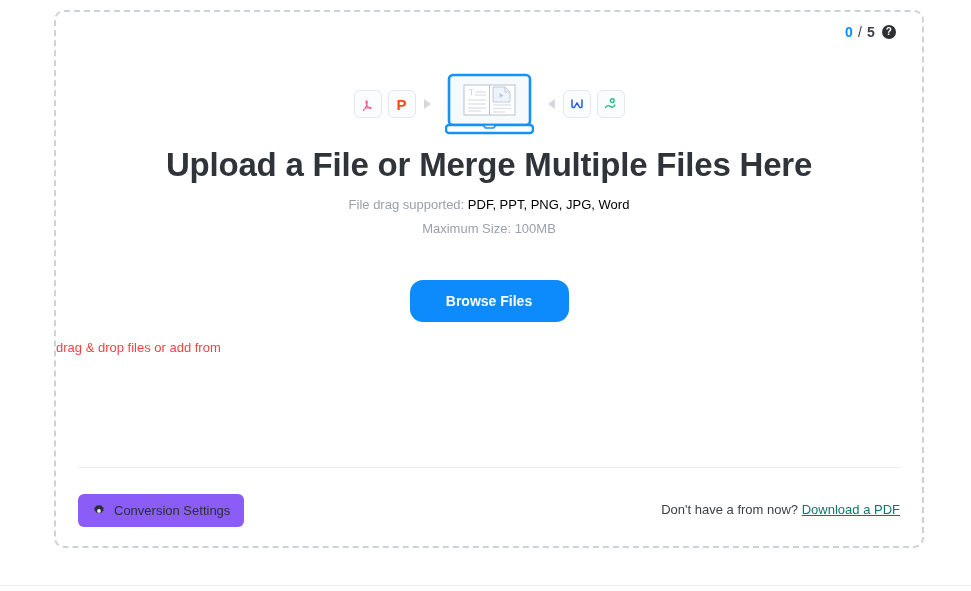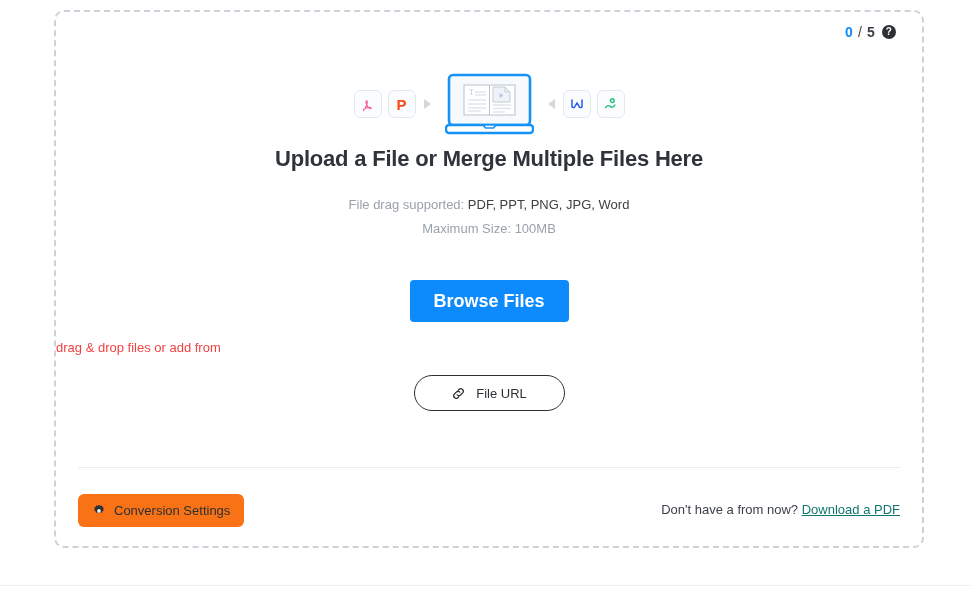--- a/index.html
+++ b/index.html
@@ -94,34 +94,34 @@
   .arrow-left  { border-right: 7px solid #d3d8e0; }
 
   .laptop { margin: 0 6px; display:block; }
 
   
   .title {
     position: absolute;
     left: 0; right: 0;
     top: 134px;
     text-align: center;
-    font-size: 22px;
+    font-size: 33px;
     font-weight: 700;
     color: #2f343b;
     letter-spacing: -0.2px;
   }
   .subline {
     position: absolute;
     left: 0; right: 0;
     top: 185px;
     text-align: center;
     font-size: 13px;
     color: #9aa1ab;
   }
-  .subline .types { color: #404040; }
+  .subline .types { color: #000000; }
   .maxsize {
     position: absolute;
     left: 0; right: 0;
     top: 209px;
     text-align: center;
     font-size: 13px;
     color: #9aa1ab;
   }
 
   
@@ -129,24 +129,24 @@
     position: absolute;
     left: 0; right: 0;
     top: 268px;
     display: flex;
     justify-content: center;
   }
   .browse-btn {
     width: 159px;
     height: 42px;
     border: none;
-    border-radius: 4px;
+    border-radius: 13px;
     background: #0d8bfd;
     color: #ffffff;
-    font-size: 18px;
+    font-size: 14px;
     font-weight: 700;
     font-family: "Liberation Sans", sans-serif;
     cursor: pointer;
   }
 
   .dragdrop {
     position: absolute;
     left: 0; right: 0;
     top: 328px;
     text-align: left;
@@ -193,21 +193,21 @@
 
   
   .conv-btn {
     position: absolute;
     left: 22px;
     top: 482px;
     height: 33px;
     padding: 0 14px;
     border: none;
     border-radius: 6px;
-    background: #f97316;
+    background: #8b5cf6;
     display: flex;
     align-items: center;
     gap: 8px;
     font-size: 13px;
     color: #2b3035;
     cursor: pointer;
     font-family: "Liberation Sans", sans-serif;
   }
 
   .footer-right {
@@ -309,27 +309,20 @@
     <div class="maxsize">Maximum Size: 100MB</div>
 
     <div class="browse-wrap">
       <button class="browse-btn">Browse Files</button>
     </div>
 
     <div class="dragdrop">drag &amp; drop files or add from</div>
 
     <div class="sources">
 
-      <div class="src-btn">
-        <svg width="15" height="15" viewBox="0 0 16 16">
-          <path d="M6.6 9.4a2.6 2.6 0 0 0 3.8 0l2.1-2.1a2.7 2.7 0 0 0-3.8-3.8l-1 1" fill="none" stroke="#2b3035" stroke-width="1.35" stroke-linecap="round"></path>
-          <path d="M9.4 6.6a2.6 2.6 0 0 0-3.8 0L3.5 8.7a2.7 2.7 0 0 0 3.8 3.8l1-1" fill="none" stroke="#2b3035" stroke-width="1.35" stroke-linecap="round"></path>
-        </svg>
-        <span class="lbl">File URL</span>
-      </div>
 
 
     </div>
 
     <div class="divider"></div>
 
     <button class="conv-btn">
       <svg width="14" height="14" viewBox="0 0 16 16">
         <path d="M8 1.1l1.5.9 1.7-.2.7 1.6 1.5.9-.5 1.6.5 1.6-1.5.9-.7 1.6-1.7-.2-1.5.9-1.5-.9-1.7.2-.7-1.6-1.5-.9.5-1.6-.5-1.6 1.5-.9.7-1.6 1.7.2z" fill="#2b3035"></path>
         <circle cx="8" cy="7.9" r="2.1" fill="#f1f2f4"></circle>

